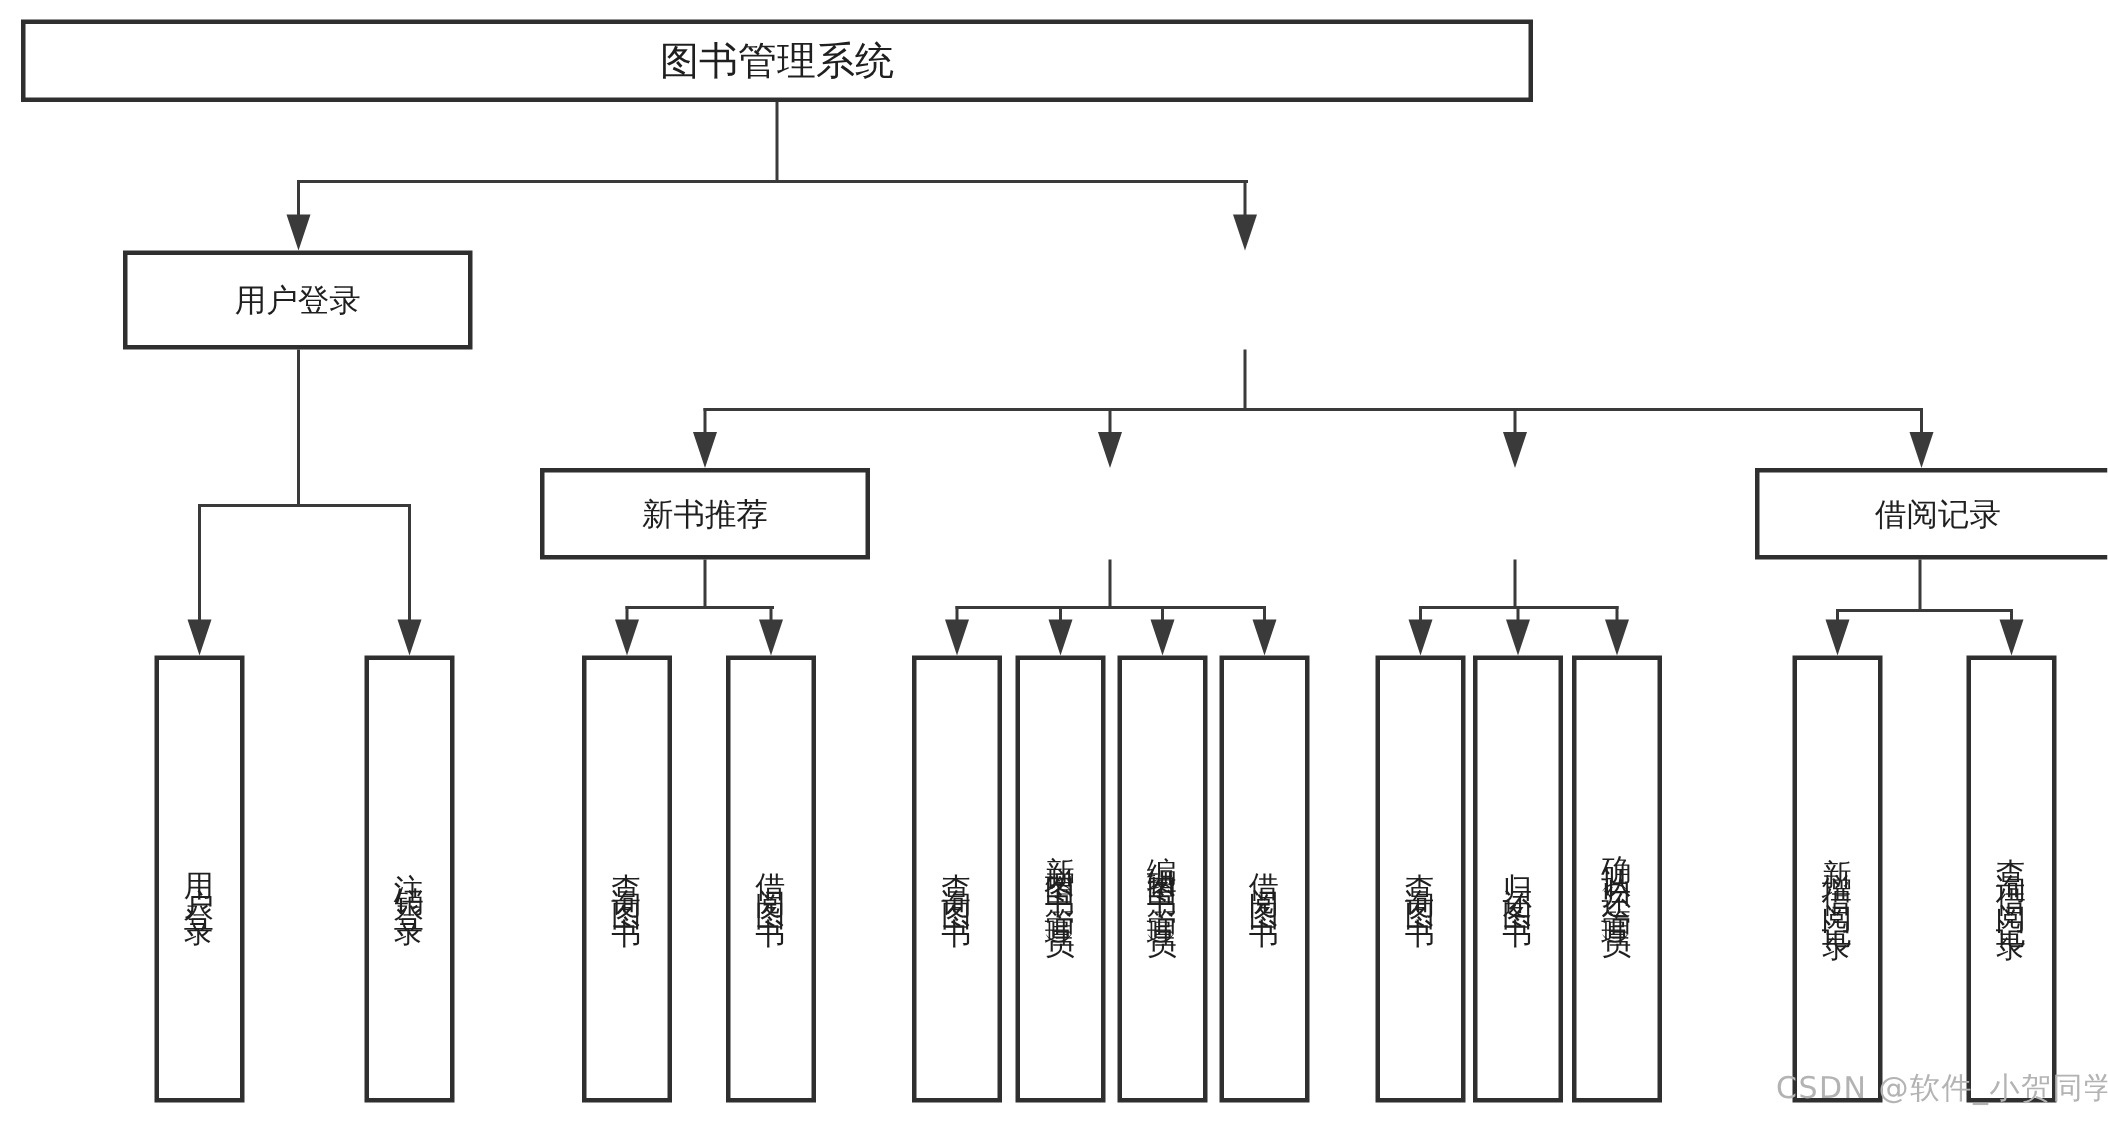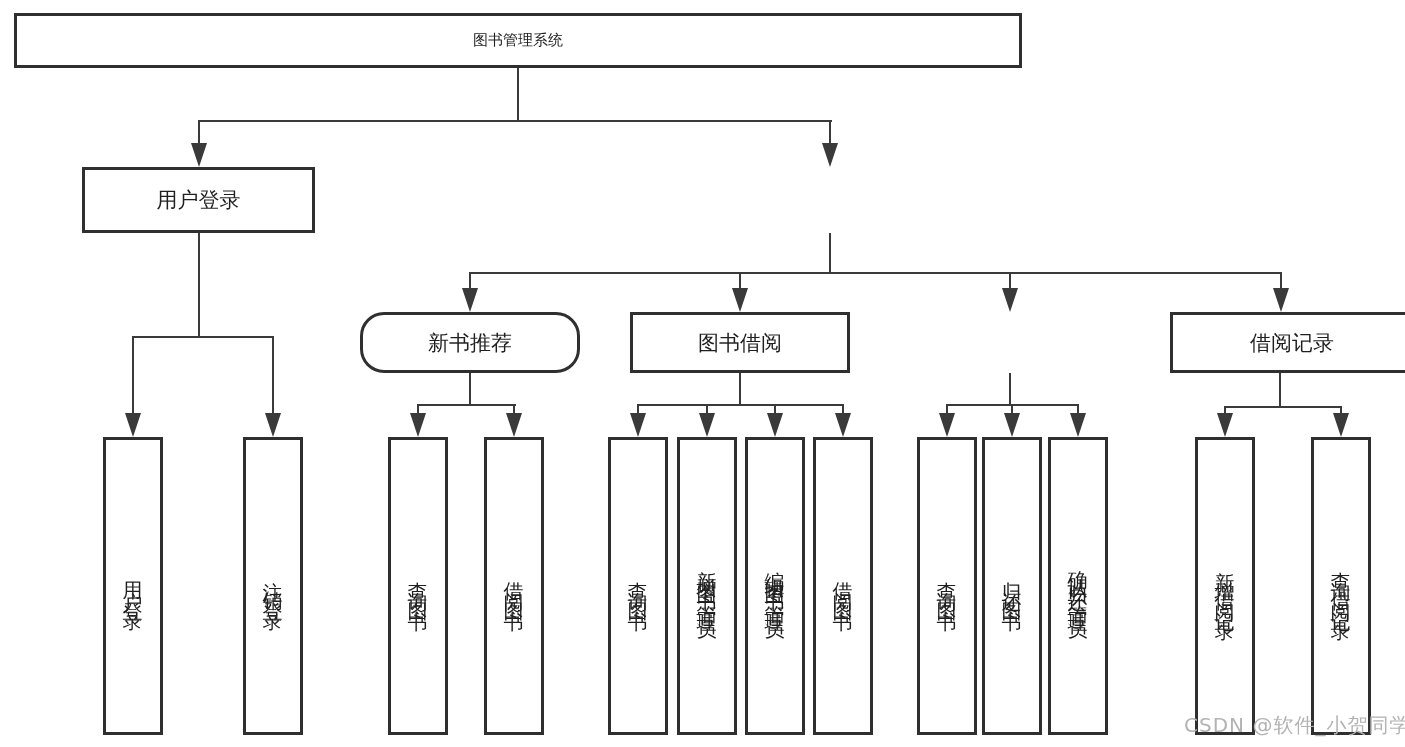--- a/index.html
+++ b/index.html
@@ -46,33 +46,30 @@
     z-index:10;
     letter-spacing:1px;
     white-space:nowrap;
   }
 </style>
 </head>
 <body>
 
 <div id="canvas">
 
-  <div class="box" style="left:14px;top:13px;width:1008px;height:55px;font-size:15px;">
+  <div class="box" style="left:14px;top:13px;width:1008px;height:55px;font-size:26px;">
     <span>图书管理系统</span>
   </div>
 
   <div class="box" style="left:82px;top:167px;width:233px;height:66px;">
     <span>用户登录</span>
   </div>
 
-  <div class="box" style="left:360px;top:312px;width:220px;height:61px;border-radius:24px;">
+  <div class="box" style="left:360px;top:312px;width:220px;height:61px;">
     <span>新书推荐</span>
-  </div>
-  <div class="box" style="left:630px;top:312px;width:220px;height:61px;">
-    <span>图书借阅</span>
   </div>
   <div class="box" style="left:1170px;top:312px;width:244px;height:61px;">
     <span>借阅记录</span>
   </div>
 
   <div class="box vbox" style="left:103px;top:437px;width:60px;height:298px;">
     <span>用户登录</span>
   </div>
   <div class="box vbox" style="left:243px;top:437px;width:60px;height:298px;">
     <span>注销登录</span>

